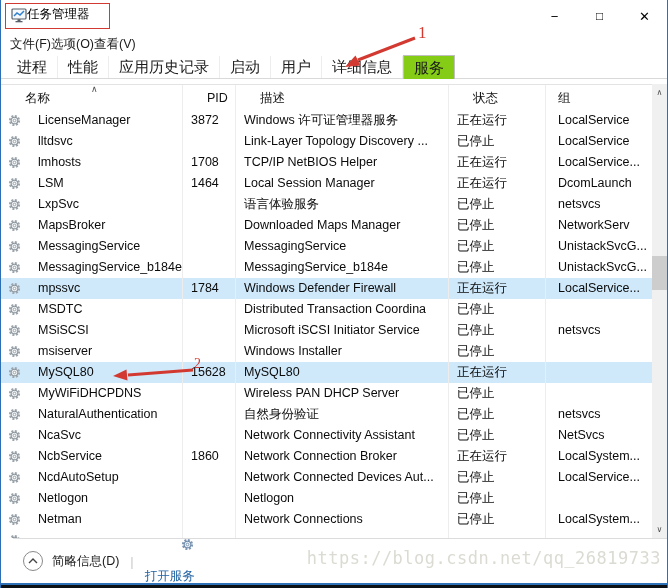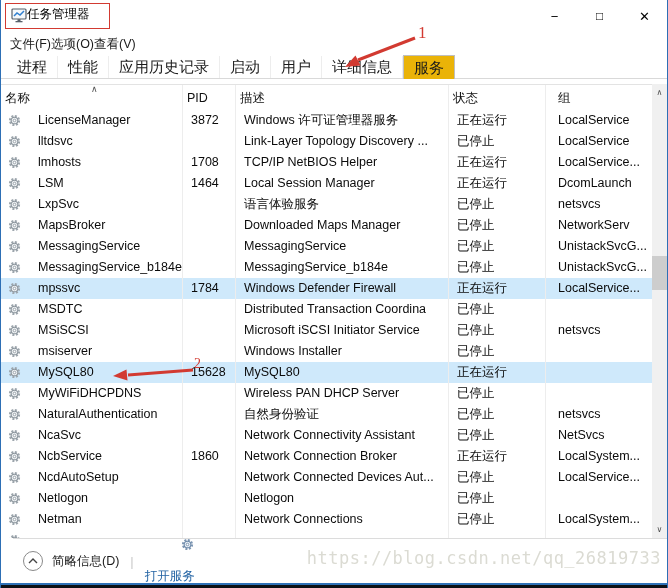--- a/index.html
+++ b/index.html
@@ -23,26 +23,26 @@
   
   .menubar { position:absolute; top:32px; left:0; right:0; height:24px; display:flex;
     align-items:center; padding-left:9px; background:#fff; }
   .menu-item { font-size:12.5px; color:#1a1a1a; }
   
   .tabbar { position:absolute; top:56px; left:0; right:0; height:23px;
     border-bottom:1px solid #d9d9d9; padding-left:6px; display:flex; align-items:flex-end; }
   .tab { height:22px; line-height:21px; padding:0 10px; font-size:15px; color:#1a1a1a;
     border-right:1px solid #ededed; background:#fff; position:relative; }
   .tab.active { height:24px; line-height:23px; border:1px solid #bfbfbf; border-bottom:none;
-    margin-bottom:-1px; background:#eab308; z-index:3; }
+    margin-bottom:-1px; background:#84cc16; z-index:3; }
   
   .table-header { position:absolute; top:84px; left:0; width:653px; height:26px;
     display:grid; grid-template-columns:182px 53px 213px 97px 108px;
     border-top:1px solid #e3e3e3; font-size:12.5px; align-items:center; background:#fff; }
-  .hcell { height:26px; line-height:26px; padding-left:4px; border-right:1px solid #ededed;
+  .hcell { height:26px; line-height:26px; padding-left:24px; border-right:1px solid #ededed;
     overflow:hidden; white-space:nowrap; }
   .hcell.c-group { padding-left:12px; border-right:none; }
   .sort-caret { position:absolute; left:90px; top:-1px; font-size:9px; color:#555; line-height:10px; }
   .rows { position:absolute; top:110px; left:0; width:653px; height:428px; overflow:hidden; background:#fff; }
   .row { display:grid; grid-template-columns:182px 53px 213px 97px 108px; height:21px; }
   .row.highlight { background:#cfe9fb; }
   .cell { height:21px; line-height:21px; font-size:12.5px; white-space:nowrap; overflow:hidden;
     padding-left:8px; border-right:1px solid #ededed; color:#0b0b0b; }
   .cell.c-name { display:flex; align-items:center; gap:17px; padding-left:7px; }
   .cell.c-group { padding-left:12px; border-right:none; }

